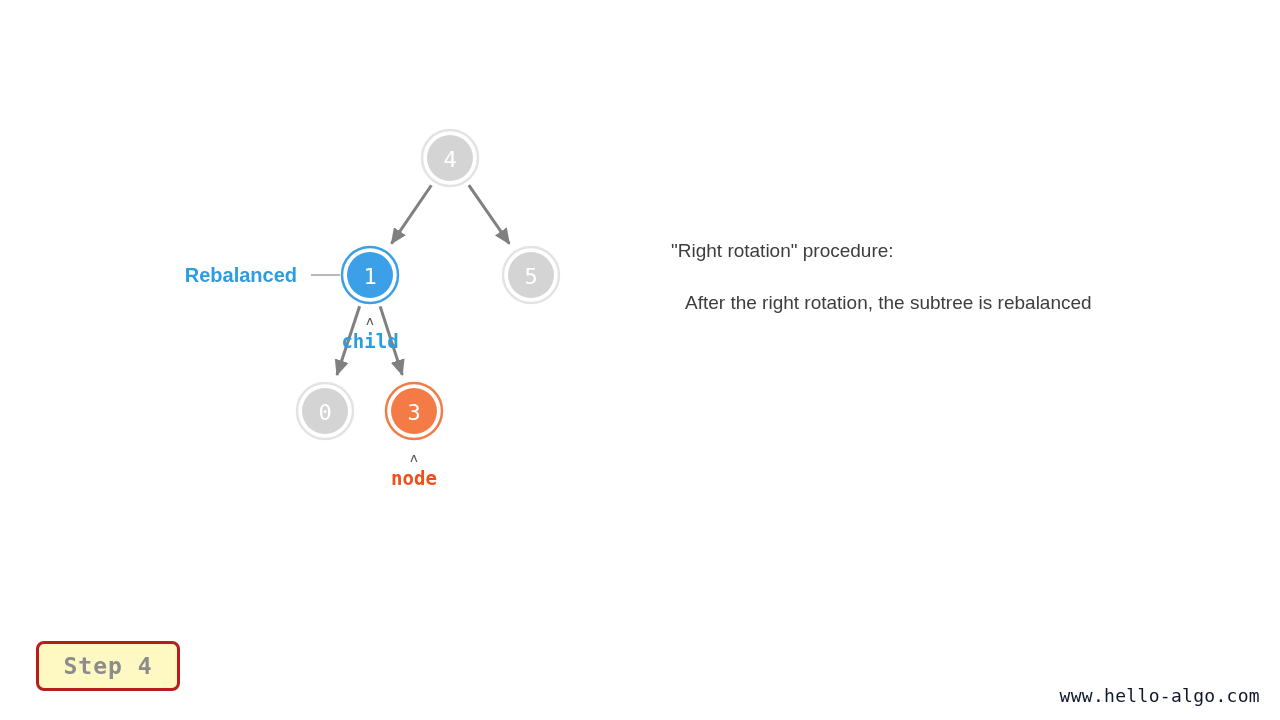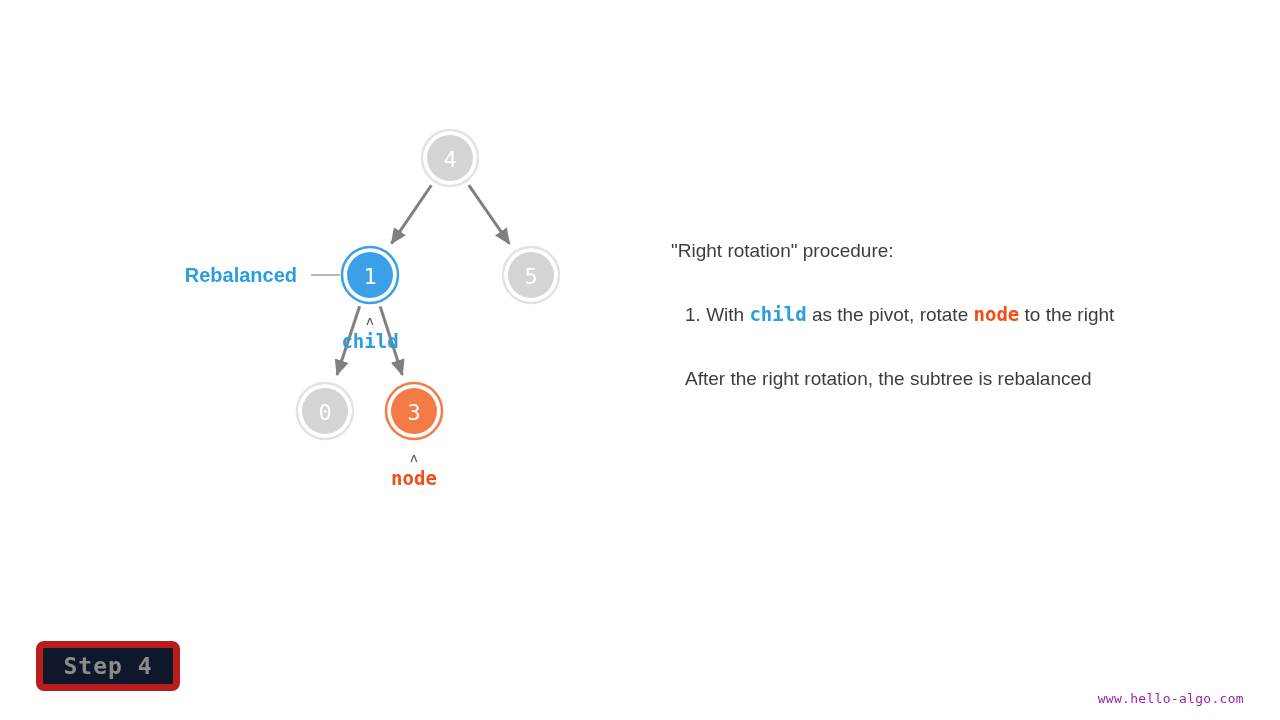--- a/index.html
+++ b/index.html
@@ -93,41 +93,41 @@
   .kw-node  { color: #f04f18; }
 
   
   #step-badge {
     position: absolute;
     left: 36px;
     top: 641px;
     width: 144px;
     height: 50px;
     box-sizing: border-box;
-    border: 7px solid #b91c1c;
+    border: 3px solid #b91c1c;
     border-radius: 8px;
-    background: #0f172a;
+    background: #fef9c3;
     display: flex;
     align-items: center;
     justify-content: center;
     font-family: "DejaVu Sans Mono", "Liberation Mono", monospace;
     font-size: 23px;
     font-weight: bold;
     color: #8c8c8c;
     letter-spacing: 1px;
   }
 
   
   #watermark {
     position: absolute;
-    right: 36px;
+    right: 20px;
     bottom: 14px;
     font-family: "DejaVu Sans Mono", "Liberation Mono", monospace;
-    font-size: 13px;
-    color: #a21caf;
+    font-size: 18px;
+    color: #0f172a;
     letter-spacing: 0.3px;
   }
 </style>
 </head>
 <body>
 
 <svg id="tree-svg" viewBox="0 0 1280 720" xmlns="http://www.w3.org/2000/svg">
   <defs>
     <marker id="arrowhead" markerWidth="6" markerHeight="6" refX="5" refY="3" orient="auto" markerUnits="strokeWidth">
       <path d="M0,0.6 L5.4,3 L0,5.4 Z" fill="#808080"></path>
@@ -180,20 +180,19 @@
     </g>
   <g id="annotation-group">
       <line x1="311" y1="275" x2="340" y2="275" stroke="#9a9a9a" stroke-width="1.4"></line>
       <text x="297" y="282" class="annotation-label" fill="#2c9de0">Rebalanced</text>
     </g>
 </svg>
 
 <div id="panel">
   <div id="panel-heading">"Right rotation" procedure:</div>
   <div id="steps-container">
-      <div class="step-row"><span>1.</span> <span>With </span><span class="kw kw-child">child</span><span> as the pivot, rotate </span><span class="kw kw-node">node</span><span> to the right</span></div>
     </div>
   <div id="panel-footer">After the right rotation, the subtree is rebalanced</div>
 </div>
 
 <div id="step-badge">Step 4</div>
 
 <div id="watermark">www.hello-algo.com</div>
 
 </body></html>

